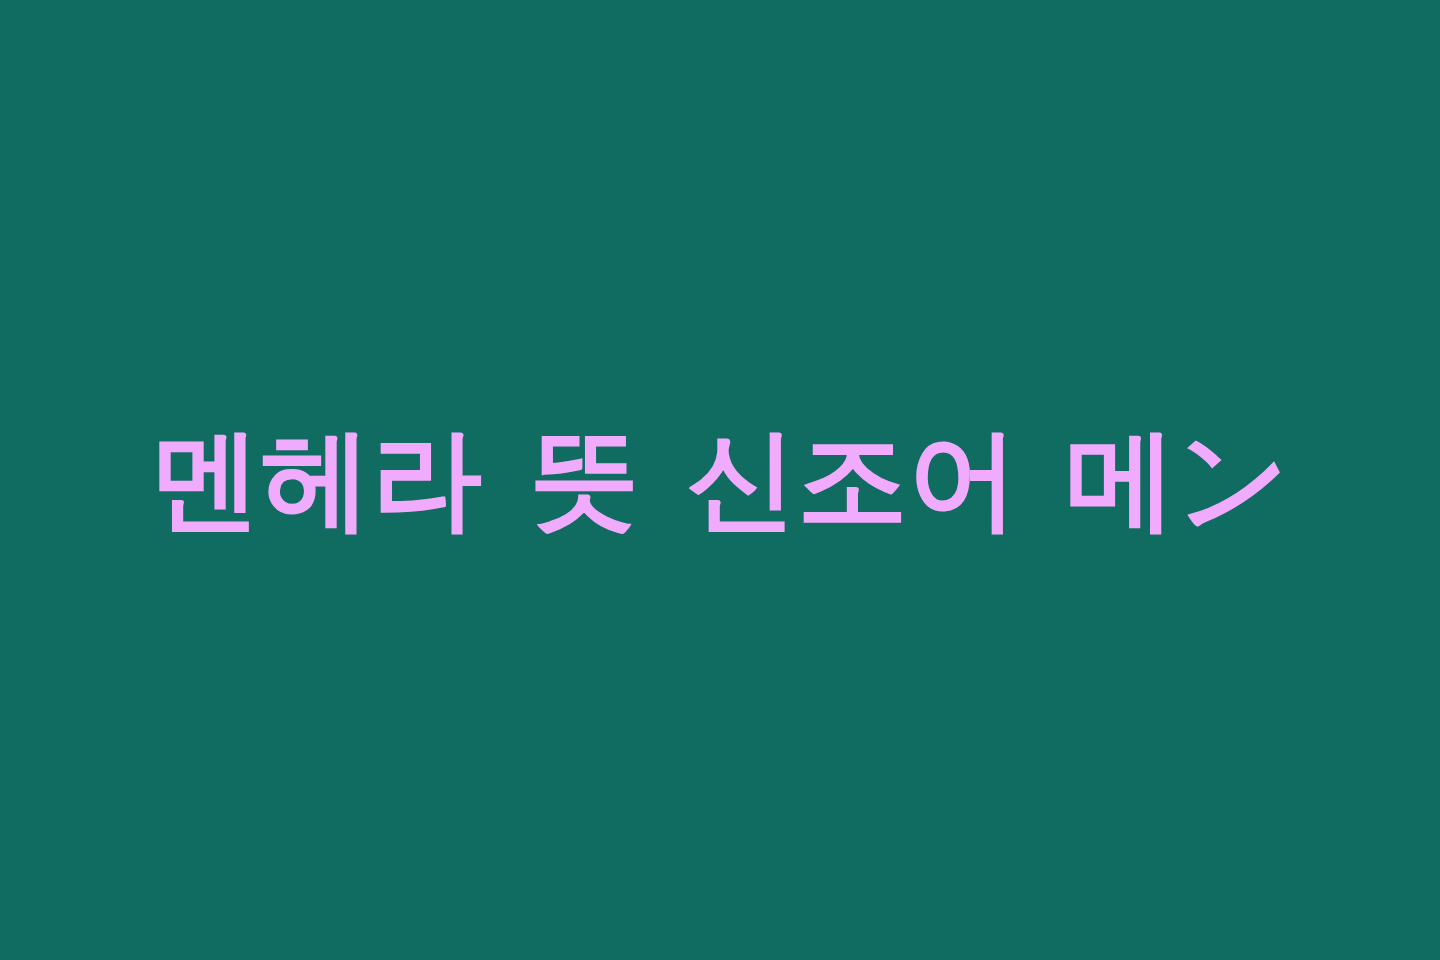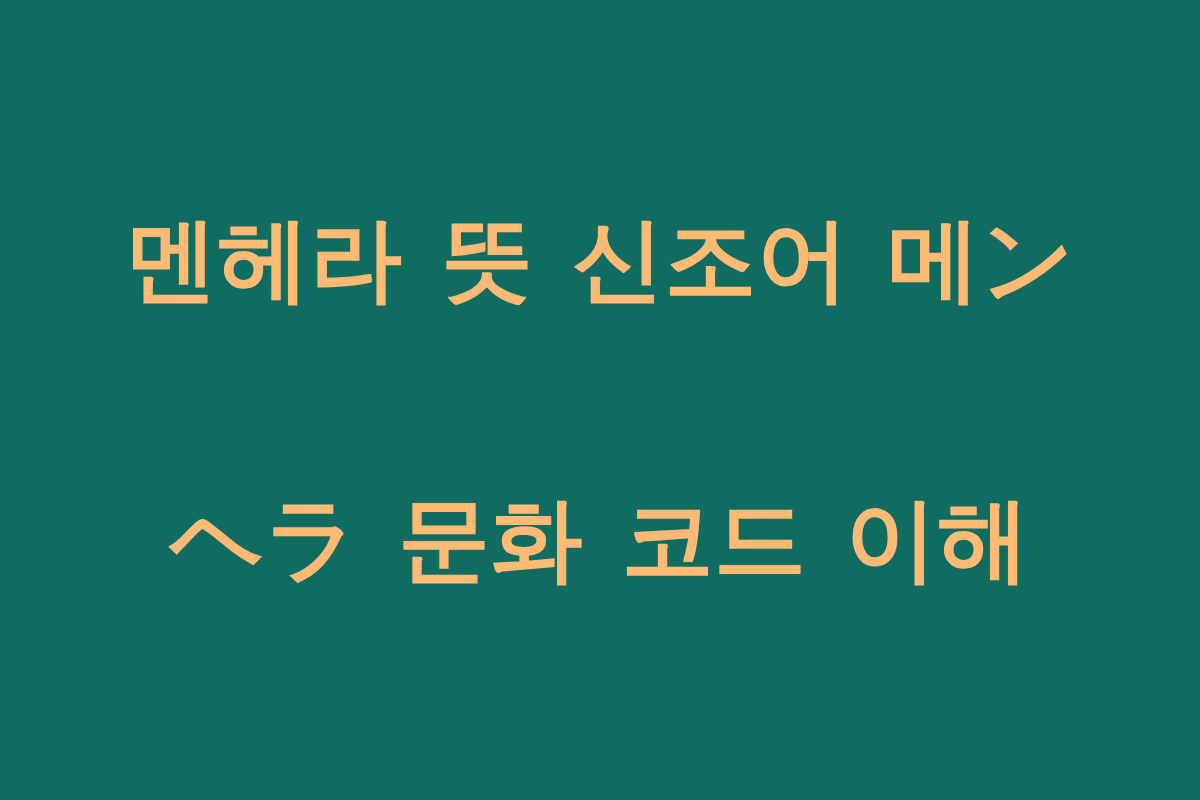--- a/index.html
+++ b/index.html
@@ -45,18 +45,17 @@
 
   .headline .line {
     display: block;
   }
 </style>
 </head>
 <body>
 
 <div class="banner" style="background-color: rgb(16, 107, 97);">
 
-  <h1 class="headline" style="color: #fdba74;">
+  <h1 class="headline" style="color: #f0abfc;">
     <span class="line">멘헤라 뜻 신조어 메ン</span>
-    <span class="line">ヘラ 문화 코드 이해</span>
   </h1>
 
 </div>
 
 </body></html>

